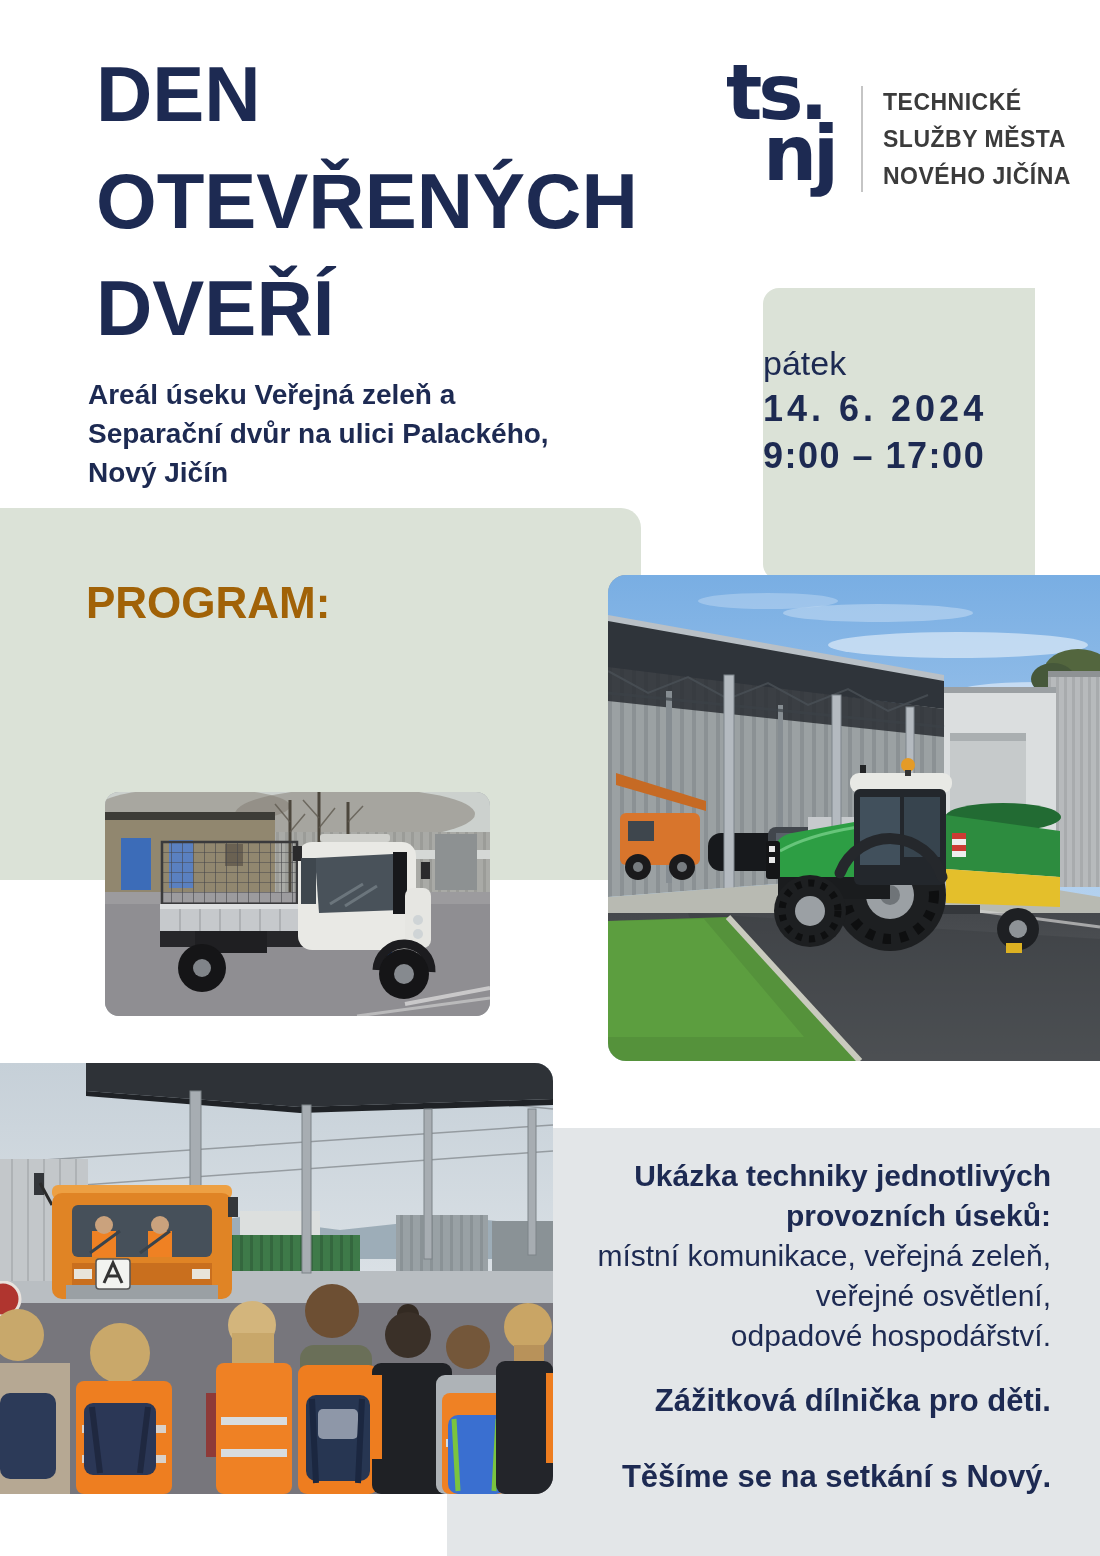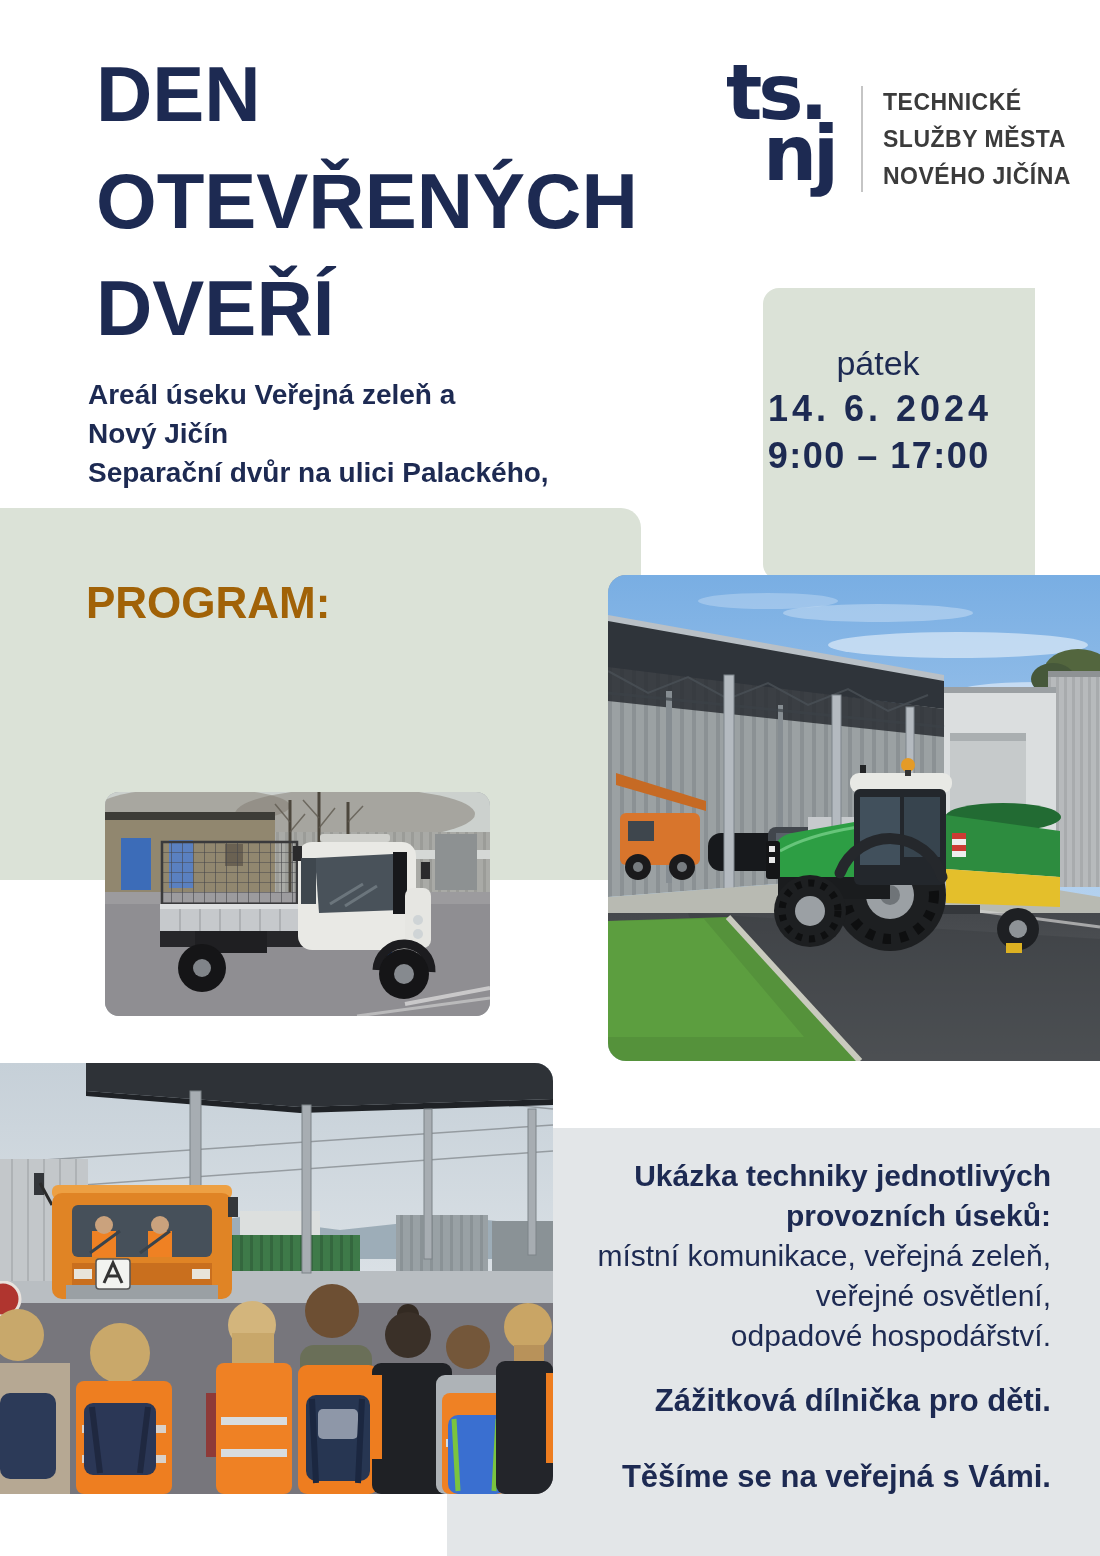--- a/index.html
+++ b/index.html
@@ -7,21 +7,21 @@
     position:relative;width:1100px;height:1556px;margin:0 auto;
     background:#ffffff;overflow:hidden;
     font-family:"Liberation Sans","DejaVu Sans",sans-serif;
     color:#1d2a52;
   }
   
   .panel{position:absolute;z-index:1;}
   .panel-green{background:#dbe2d7;}
   .panel-gray{background:#e3e6e8;}
   .date-panel{left:763px;top:288px;width:272px;height:292px;border-radius:16px 0 0 16px;
-              text-align:center;padding:52px 42px 0 0;box-sizing:border-box;}
+              text-align:left;padding:52px 42px 0 0;box-sizing:border-box;}
   .program-panel{left:0;top:508px;width:641px;height:372px;border-radius:0 20px 20px 0;}
   .info-panel{left:447px;top:1128px;width:653px;height:517px;border-radius:20px 0 0 20px;}
   
   .title{position:absolute;left:88px;top:33px;margin:8px;z-index:3;
          font-size:78px;line-height:107px;font-weight:700;letter-spacing:0;color:#1d2a52;}
   .subtitle{position:absolute;left:88px;top:375px;z-index:3;
             font-size:28px;line-height:39px;font-weight:700;color:#1d2a52;}
   
   .logo-mark{position:absolute;z-index:3;color:#1d2a52;font-weight:700;
              font-family:"DejaVu Sans","Liberation Sans",sans-serif;letter-spacing:-4px;}
@@ -67,21 +67,21 @@
   </div>
 
   <div class="panel panel-gray info-panel">
     <div class="info-text">
       <div class="b">Ukázka techniky jednotlivých</div>
       <div class="b">provozních úseků:</div>
       <div>místní komunikace, veřejná zeleň,</div>
       <div>veřejné osvětlení,</div>
       <div>odpadové hospodářství.</div>
       <div class="info-workshop">Zážitková dílnička pro děti.</div>
-      <div class="info-closing">Těšíme se na veřejná s Vámi.</div>
+      <div class="info-closing">Těšíme se na setkání s Nový.</div>
     </div>
   </div>
 
   <figure class="photo photo-tractor">
     <svg viewBox="0 0 492 486" preserveAspectRatio="none" aria-hidden="true">
       <defs>
         <linearGradient id="tsky" x1="0" y1="0" x2="0" y2="1">
           <stop offset="0" stop-color="#79aee3"></stop>
             <stop offset="0.55" stop-color="#a9cbed"></stop>
             <stop offset="1" stop-color="#d3e4f4"></stop>
@@ -359,22 +359,22 @@
   </figure>
 
   <h1 class="title">
     <div>DEN</div>
     <div>OTEVŘENÝCH</div>
     <div>DVEŘÍ</div>
   </h1>
 
   <div class="subtitle">
     <div>Areál úseku Veřejná zeleň a</div>
+    <div>Separační dvůr na ulici Palackého,</div>
     <div>Nový Jičín</div>
-    <div>Separační dvůr na ulici Palackého,</div>
   </div>
 
   <div class="logo-mark logo-ts">ts.</div>
   <div class="logo-mark logo-nj">nj</div>
   <div class="logo-divider"></div>
   <div class="org-name">
     <div>TECHNICKÉ</div>
     <div>SLUŽBY MĚSTA</div>
     <div>NOVÉHO JIČÍNA</div>
   </div>

